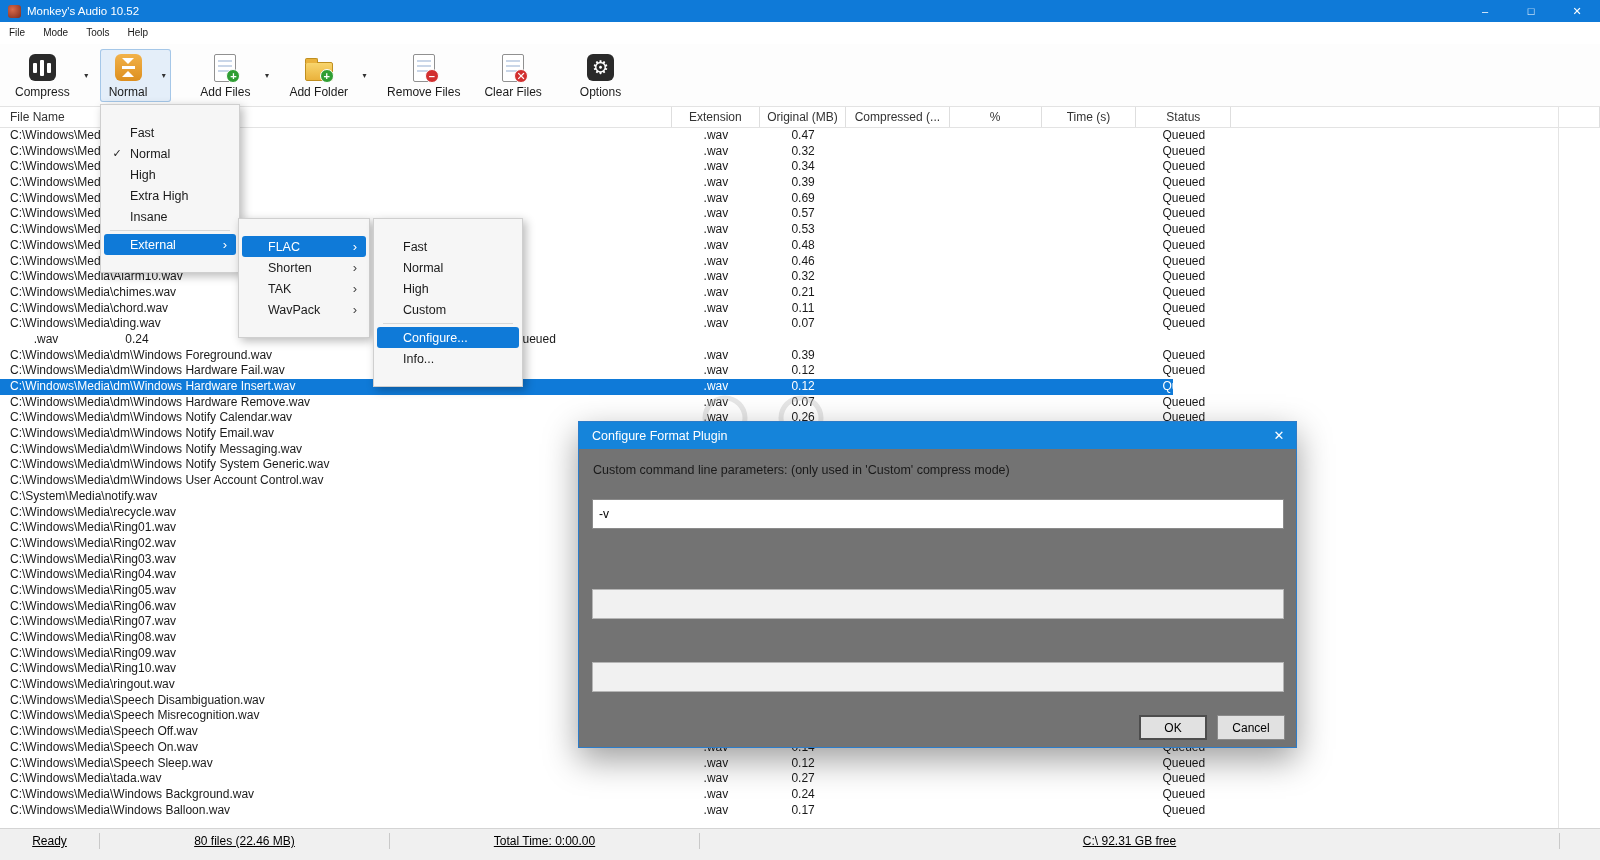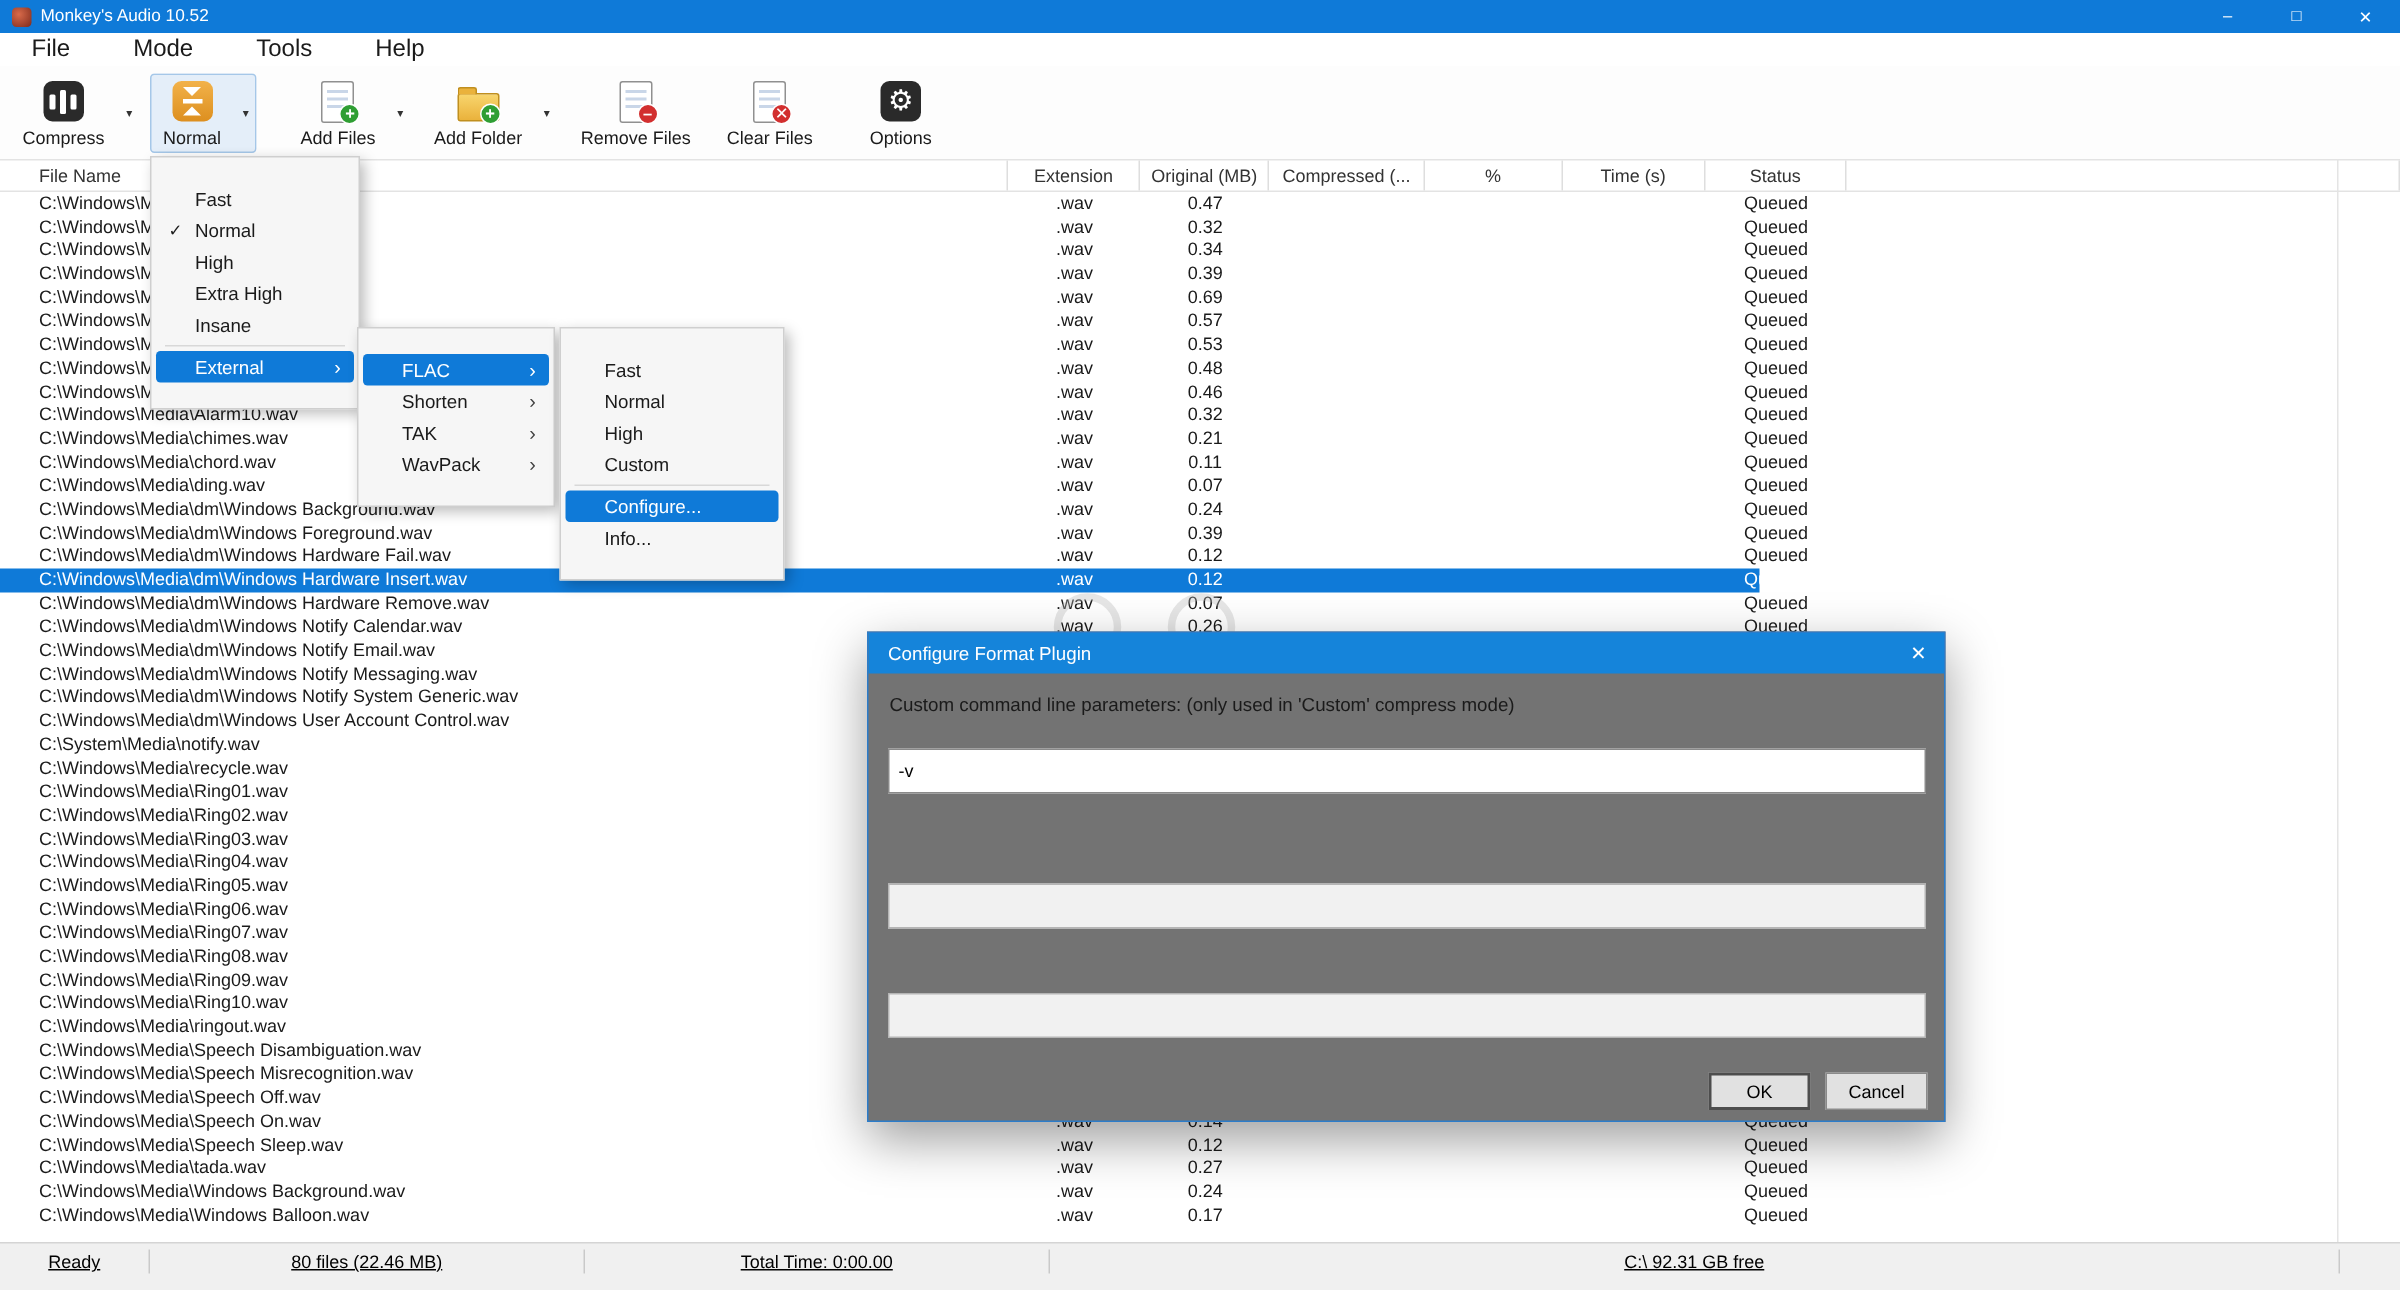--- a/index.html
+++ b/index.html
@@ -9,21 +9,21 @@
   
   .titlebar{position:absolute;top:0;left:0;right:0;height:22px;background:#0f7ad8;
     display:flex;align-items:center;color:#fff;font-size:11.5px;}
   .app-icon{width:13px;height:13px;border-radius:3px;margin:0 6px 0 8px;
     background:radial-gradient(circle at 35% 35%,#d86a4a,#7e2a1c);}
   .win-controls{margin-left:auto;display:flex;height:22px;}
   .win-btn{width:46px;height:22px;display:flex;align-items:center;justify-content:center;font-size:11px;}
 
   
   .menubar{position:absolute;top:22px;left:0;right:0;height:22px;background:#fff;display:flex;align-items:center;}
-  .mb-item{padding:0 21px;font-size:16px;color:#1a1a1a;line-height:22px;}
+  .mb-item{padding:0 9px;font-size:10px;color:#1a1a1a;line-height:22px;}
 
   
   .toolbar{position:absolute;top:44px;left:0;right:0;height:62px;background:#fdfdfd;
     display:flex;align-items:center;padding-left:6px;box-sizing:border-box;}
   .tb-group{display:flex;align-items:stretch;margin-right:6px;border-radius:3px;}
   .tb-group.gap{margin-left:14px;}
   .tb-group.active{background:#e4eef9;box-shadow:inset 0 0 0 1px #a5c7e8;}
   .tb-btn{display:flex;flex-direction:column;align-items:center;padding:4px 9px 3px;border-radius:3px;}
   .tb-label{font-size:12px;color:#1a1a1a;margin-top:2px;white-space:nowrap;}
   .tb-drop{width:15px;display:flex;align-items:center;justify-content:center;font-size:8px;color:#333;}
@@ -51,21 +51,21 @@
   
   .list-header{position:absolute;top:106px;left:0;right:0;height:22px;background:#fff;display:flex;
     border-top:1px solid #e3e3e3;border-bottom:1px solid #e3e3e3;box-sizing:border-box;}
   .list-header .cell{border-right:1px solid #dedede;color:#333;text-align:center;line-height:20px;}
   .list-header .c-name{text-align:left;}
 
   
   .file-list{position:absolute;top:128px;left:0;right:0;bottom:32px;overflow:hidden;background:#fff;}
   .row{display:flex;height:15.7px;line-height:15.7px;position:relative;color:#1a1a1a;}
   .cell{overflow:hidden;white-space:nowrap;font-size:12px;box-sizing:border-box;}
-  .c-name{width:701px;padding-left:26px;}
+  .c-name{width:701px;padding-left:10px;}
   .c-ext{width:92px;text-align:center;}
   .c-orig{width:90px;text-align:center;}
   .c-comp{width:108px;}
   .c-pct{width:96px;}
   .c-time{width:99px;}
   .c-status{width:99px;text-align:center;}
   .c-rest{width:385px;}
   .c-rest2{flex:1;border-right:none !important;}
   .row.selected::before{content:"";position:absolute;left:0;top:0;height:100%;width:1173px;background:#0f7ad8;}
   .row.selected .cell{color:#fff;position:relative;z-index:1;}
@@ -361,21 +361,20 @@
         <div class="cell c-ext">.wav</div>
         <div class="cell c-orig">0.07</div>
         <div class="cell c-comp"></div>
         <div class="cell c-pct"></div>
         <div class="cell c-time"></div>
         <div class="cell c-status">Queued</div>
         <div class="cell c-rest"></div>
         <div class="cell c-rest2"></div>
       </div>
       <div class="row">
-        <div class="cell c-name">C:\Windows\Media\dm\Windows Background.wav</div>
         <div class="cell c-ext">.wav</div>
         <div class="cell c-orig">0.24</div>
         <div class="cell c-comp"></div>
         <div class="cell c-pct"></div>
         <div class="cell c-time"></div>
         <div class="cell c-status">Queued</div>
         <div class="cell c-rest"></div>
         <div class="cell c-rest2"></div>
       </div>
       <div class="row">

